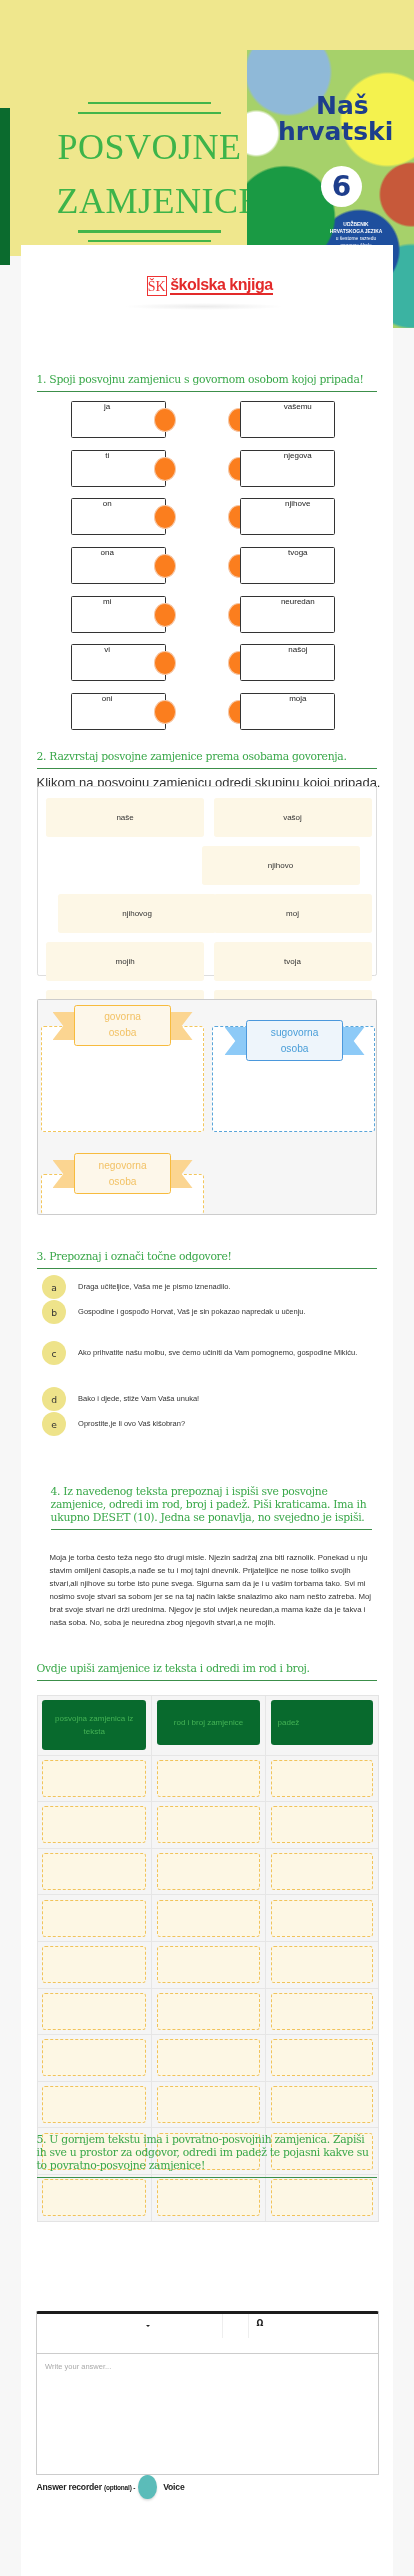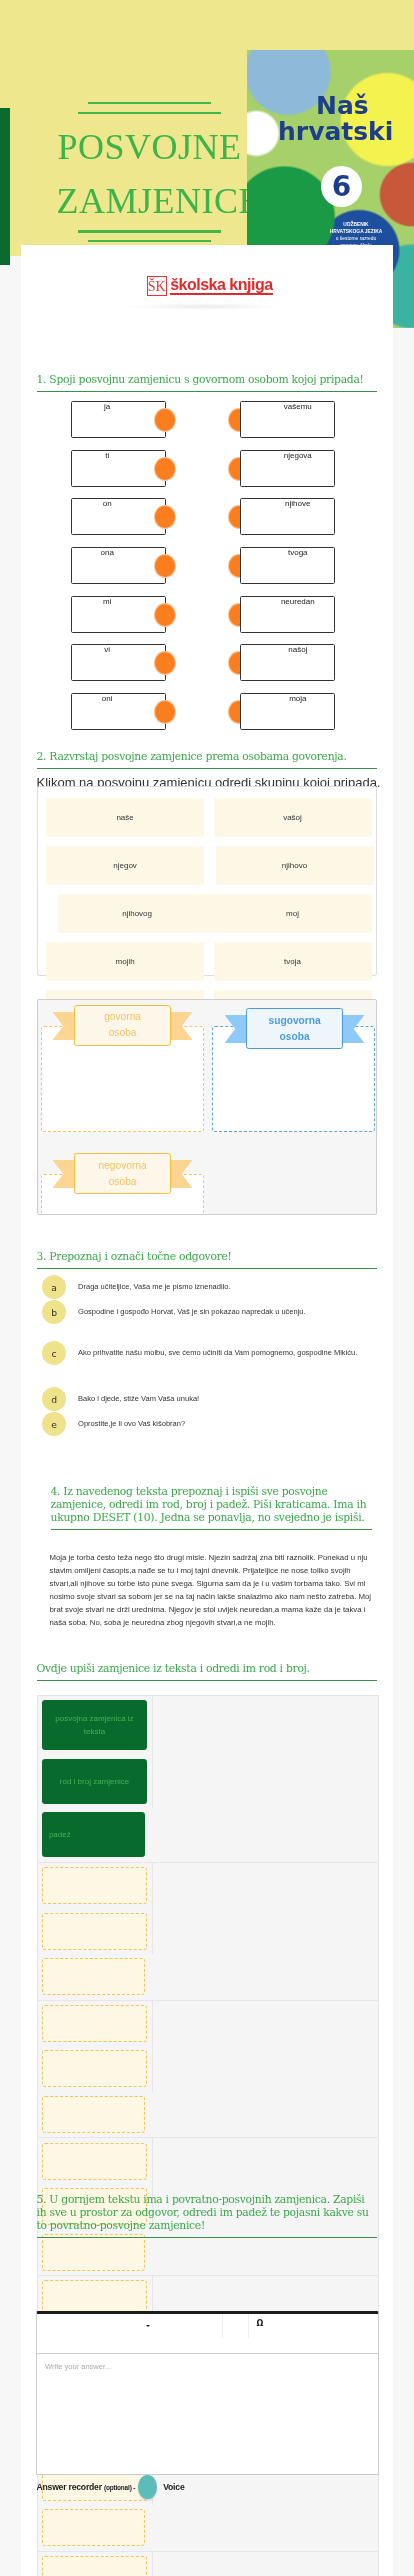--- a/index.html
+++ b/index.html
@@ -69,21 +69,21 @@
   
   .opt { position: absolute; left: 21.6px; width: 334px; display: flex; }
   .opt .letter { width: 24px; height: 24px; border-radius: 50%; background: #eee38a; display: flex; align-items: center; justify-content: center; font-family: "DejaVu Sans", sans-serif; font-size: 9.2px; color: #333; flex-shrink: 0; }
   .opt .txt { margin-left: 12px; font-size: 7.5px; line-height: 13px; color: #333; padding-top: 5.4px; }
 
   
   .passage { position: absolute; left: 29px; top: 1306px; width: 324px; font-size: 7.8px; line-height: 13px; color: #333; }
 
   
   .tbl { position: absolute; left: 16px; top: 1450px; width: 342px; border: 0.5px solid #e4e4e4; background: #f5f5f5; }
-  .tbl-row { display: flex; border-bottom: 0.5px solid #e6e6e6; flex-direction: column; }
+  .tbl-row { display: flex; border-bottom: 0.5px solid #e6e6e6; }
   .tbl-row:last-child { border-bottom: none; }
   .tbl-cell { padding: 4.3px 4.9px; border-right: 0.5px solid #e6e6e6; }
   .tbl-cell:last-child { border-right: none; }
   .tbl-cell.c0 { width: 115px; }
   .tbl-cell.c1 { width: 115px; }
   .tbl-cell.c2 { width: 112px; }
   .hdr { height: 50px; border-radius: 3.2px; background: #086a2d; color: #44b255; font-size: 8px; display: flex; align-items: center; justify-content: center; text-align: center; padding: 0 3.2px; line-height: 13px; }
   .hdr.left { justify-content: flex-start; padding-left: 6.5px; }
   .tbl-cell.c1 .hdr, .tbl-cell.c2 .hdr { height: 45px; }
   .slot { height: 37px; border: 1.1px dashed #f1c35a; border-radius: 3.2px; background: #fdf7e4; }
@@ -215,22 +215,21 @@
         </div>
       </div>
     </div>
 
   <div class="q-title" style="top:505px;">2. Razvrstaj posvojne zamjenice prema osobama govorenja.</div>
   <div class="instr" style="top:530px;">Klikom na posvojnu zamjenicu odredi skupinu kojoj pripada.</div>
 
   <div class="word-panel" id="word-bank">
       <div class="word-btn" style="left: 8.6px; top: 11.3px;">naše</div>
       <div class="word-btn" style="left: 176px; top: 11.3px;">vašoj</div>
-      <div class="word-btn" style="left: 8.6px; top: 59px;">njegov</div>
-      <div class="word-btn" style="left: 178px; top: 59px;">njihovo</div>
+      <div class="word-btn" style="left: 164px; top: 59px;">njihovo</div>
       <div class="word-btn" style="left: 8.6px; top: 107px; margin-left: 12px;">njihovog</div>
       <div class="word-btn" style="left: 176px; top: 107px;">moj</div>
       <div class="word-btn" style="left: 8.6px; top: 155px;">mojih</div>
       <div class="word-btn" style="left: 176px; top: 155px;">tvoja</div>
       <div class="word-btn" style="left: 8.6px; top: 203px;">njezin</div>
       <div class="word-btn" style="left: 176px; top: 203px;">vaši</div>
     </div>
 
   <div class="cat-panel">
     <div class="drop" style="left:3.2px; top:26px;"></div>
@@ -240,21 +239,21 @@
     <div class="ribbon" style="left:15px; top:4.9px;">
       <div class="tail l"></div>
       <div class="tail r"></div>
       <div class="face">
           <div>
             <div>govorna</div>
             <div>osoba</div>
           </div>
         </div>
     </div>
-    <div class="ribbon blue" style="left:187px; top:8px;font-weight:bold;">
+    <div class="ribbon blue" style="left:187px; top:20px;">
       <div class="tail l"></div>
       <div class="tail r"></div>
       <div class="face">
           <div>
             <div>sugovorna</div>
             <div>osoba</div>
           </div>
         </div>
     </div>
     <div class="ribbon" style="left:15px; top:153px;">
@@ -414,21 +413,21 @@
         </div>
         <div class="tbl-cell c1">
           <div class="slot"></div>
         </div>
         <div class="tbl-cell c2">
           <div class="slot"></div>
         </div>
       </div>
     </div>
 
-  <div class="q-title" style="top:1948px;">5. U gornjem tekstu ima i povratno-posvojnih zamjenica. Zapiši ih sve u prostor za odgovor, odredi im padež te pojasni kakve su to povratno-posvojne zamjenice!</div>
+  <div class="q-title" style="top:1888px;">5. U gornjem tekstu ima i povratno-posvojnih zamjenica. Zapiši ih sve u prostor za odgovor, odredi im padež te pojasni kakve su to povratno-posvojne zamjenice!</div>
   <div class="editor">
     <div class="toolbar">
       <div class="dd">
         <span class="caret"></span>
       </div>
       <div class="sep"></div>
       <div class="omega">Ω</div>
     </div>
     <textarea class="answer" placeholder="Write your answer..." style=""></textarea>
   </div>

